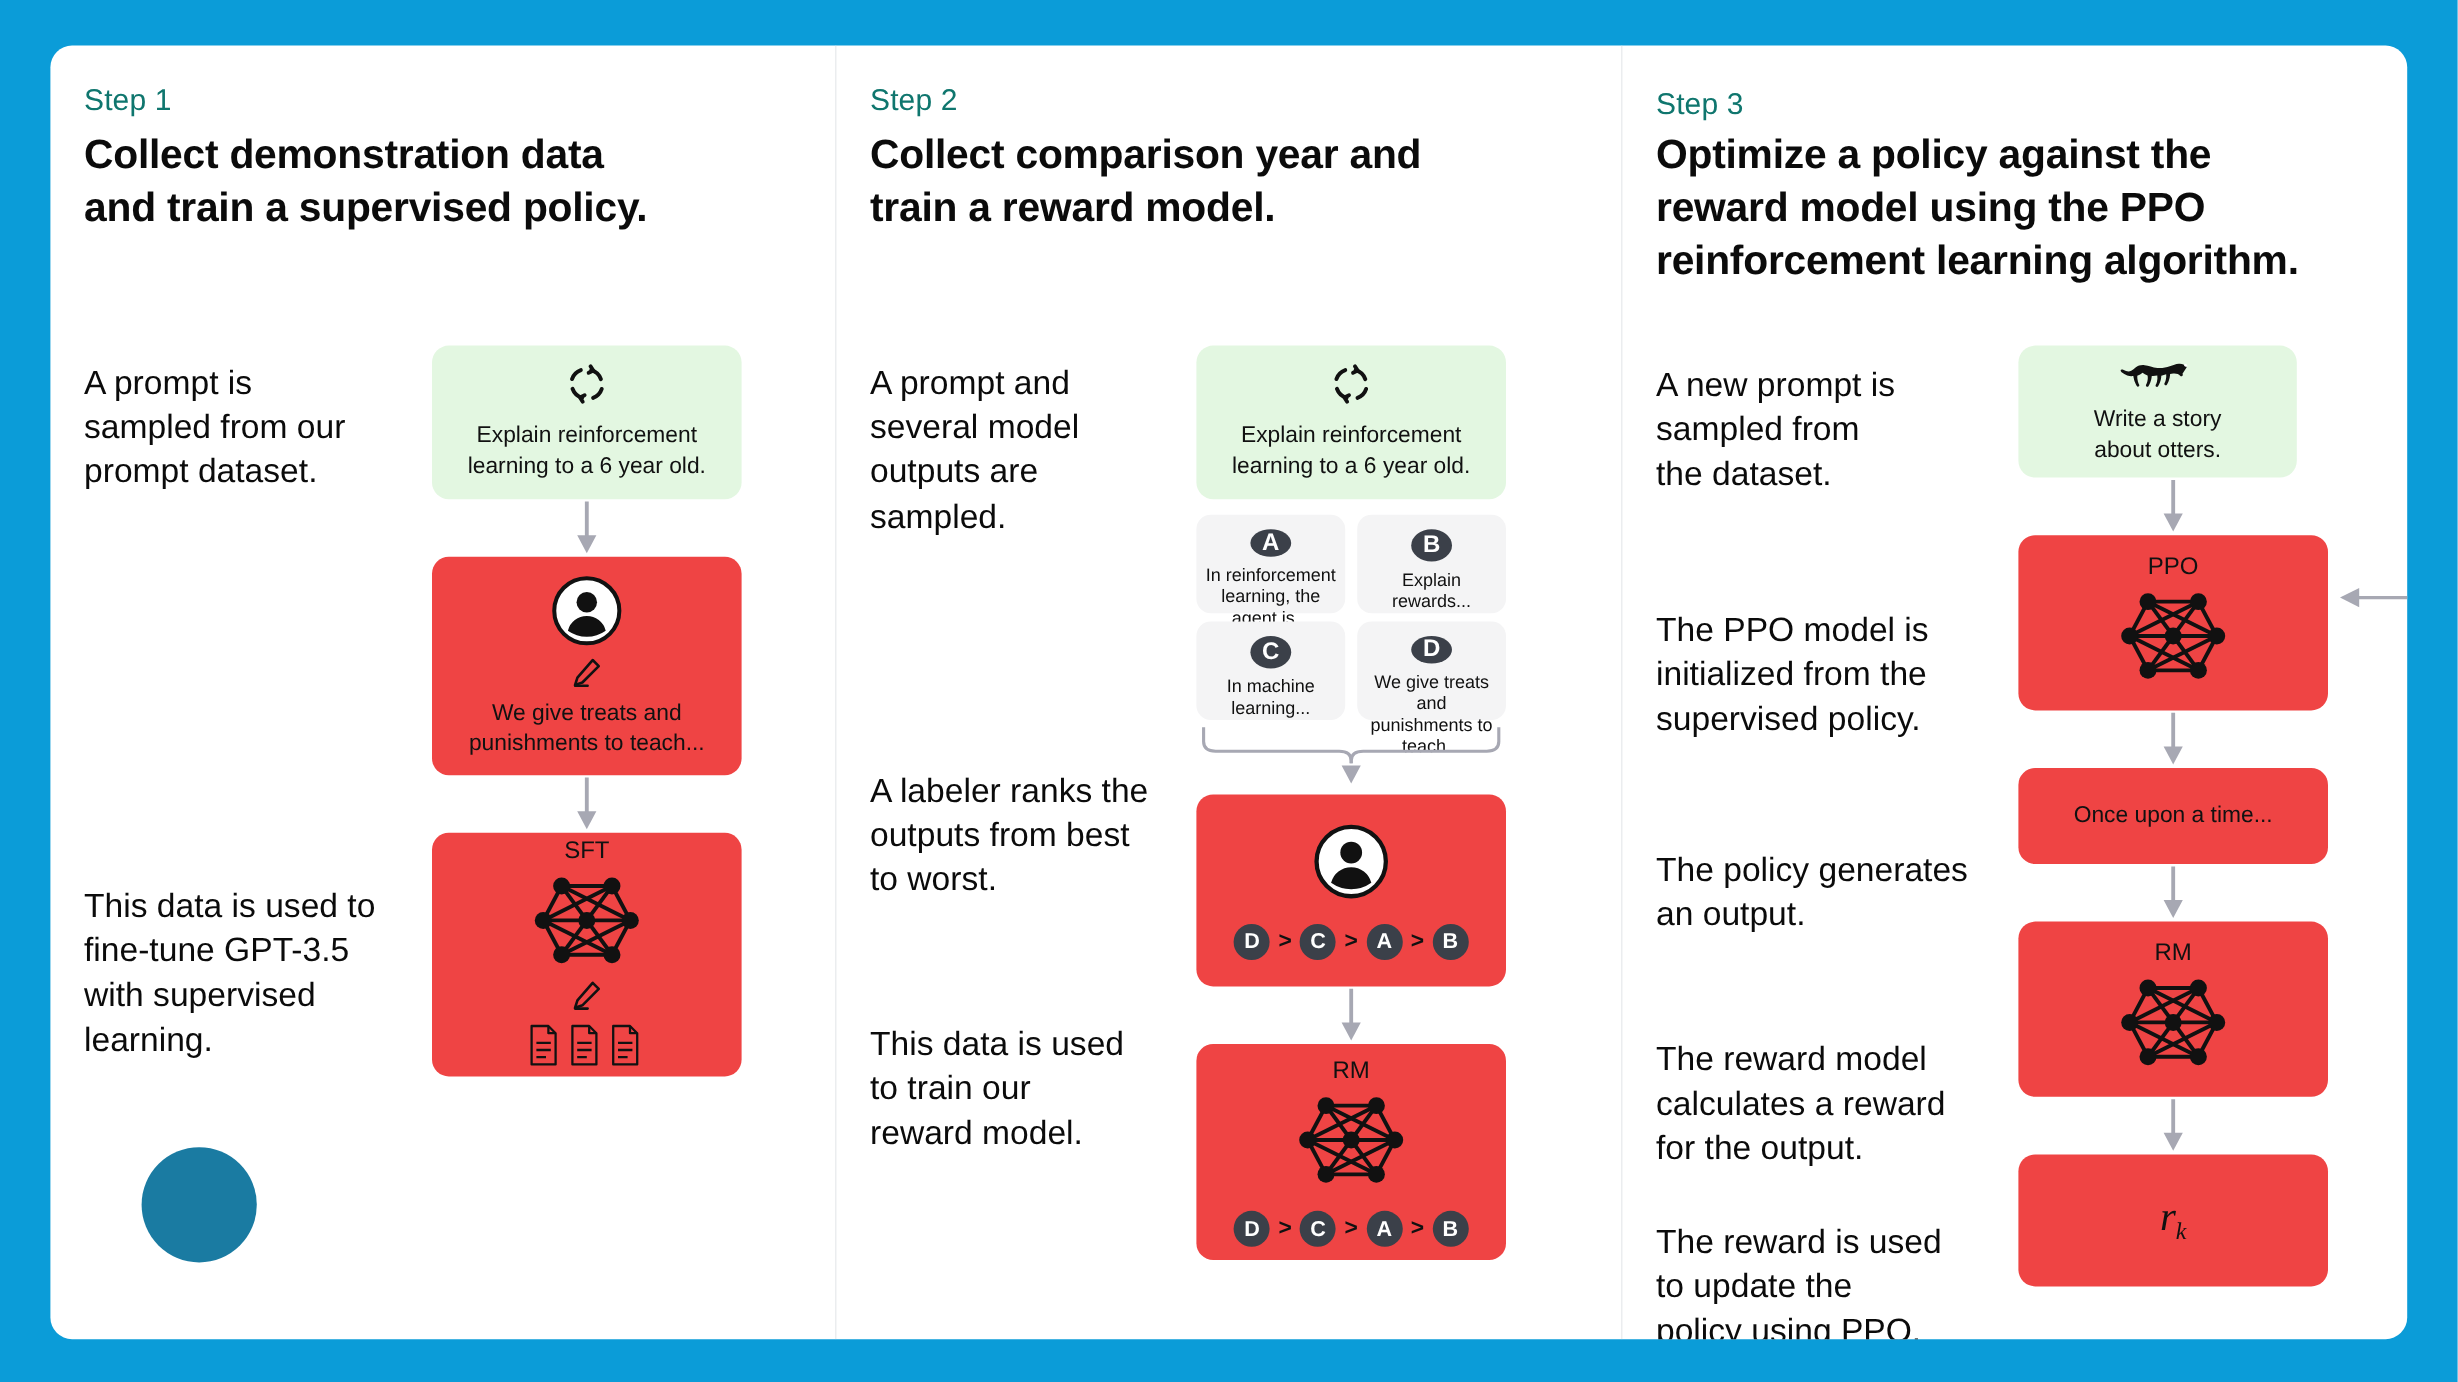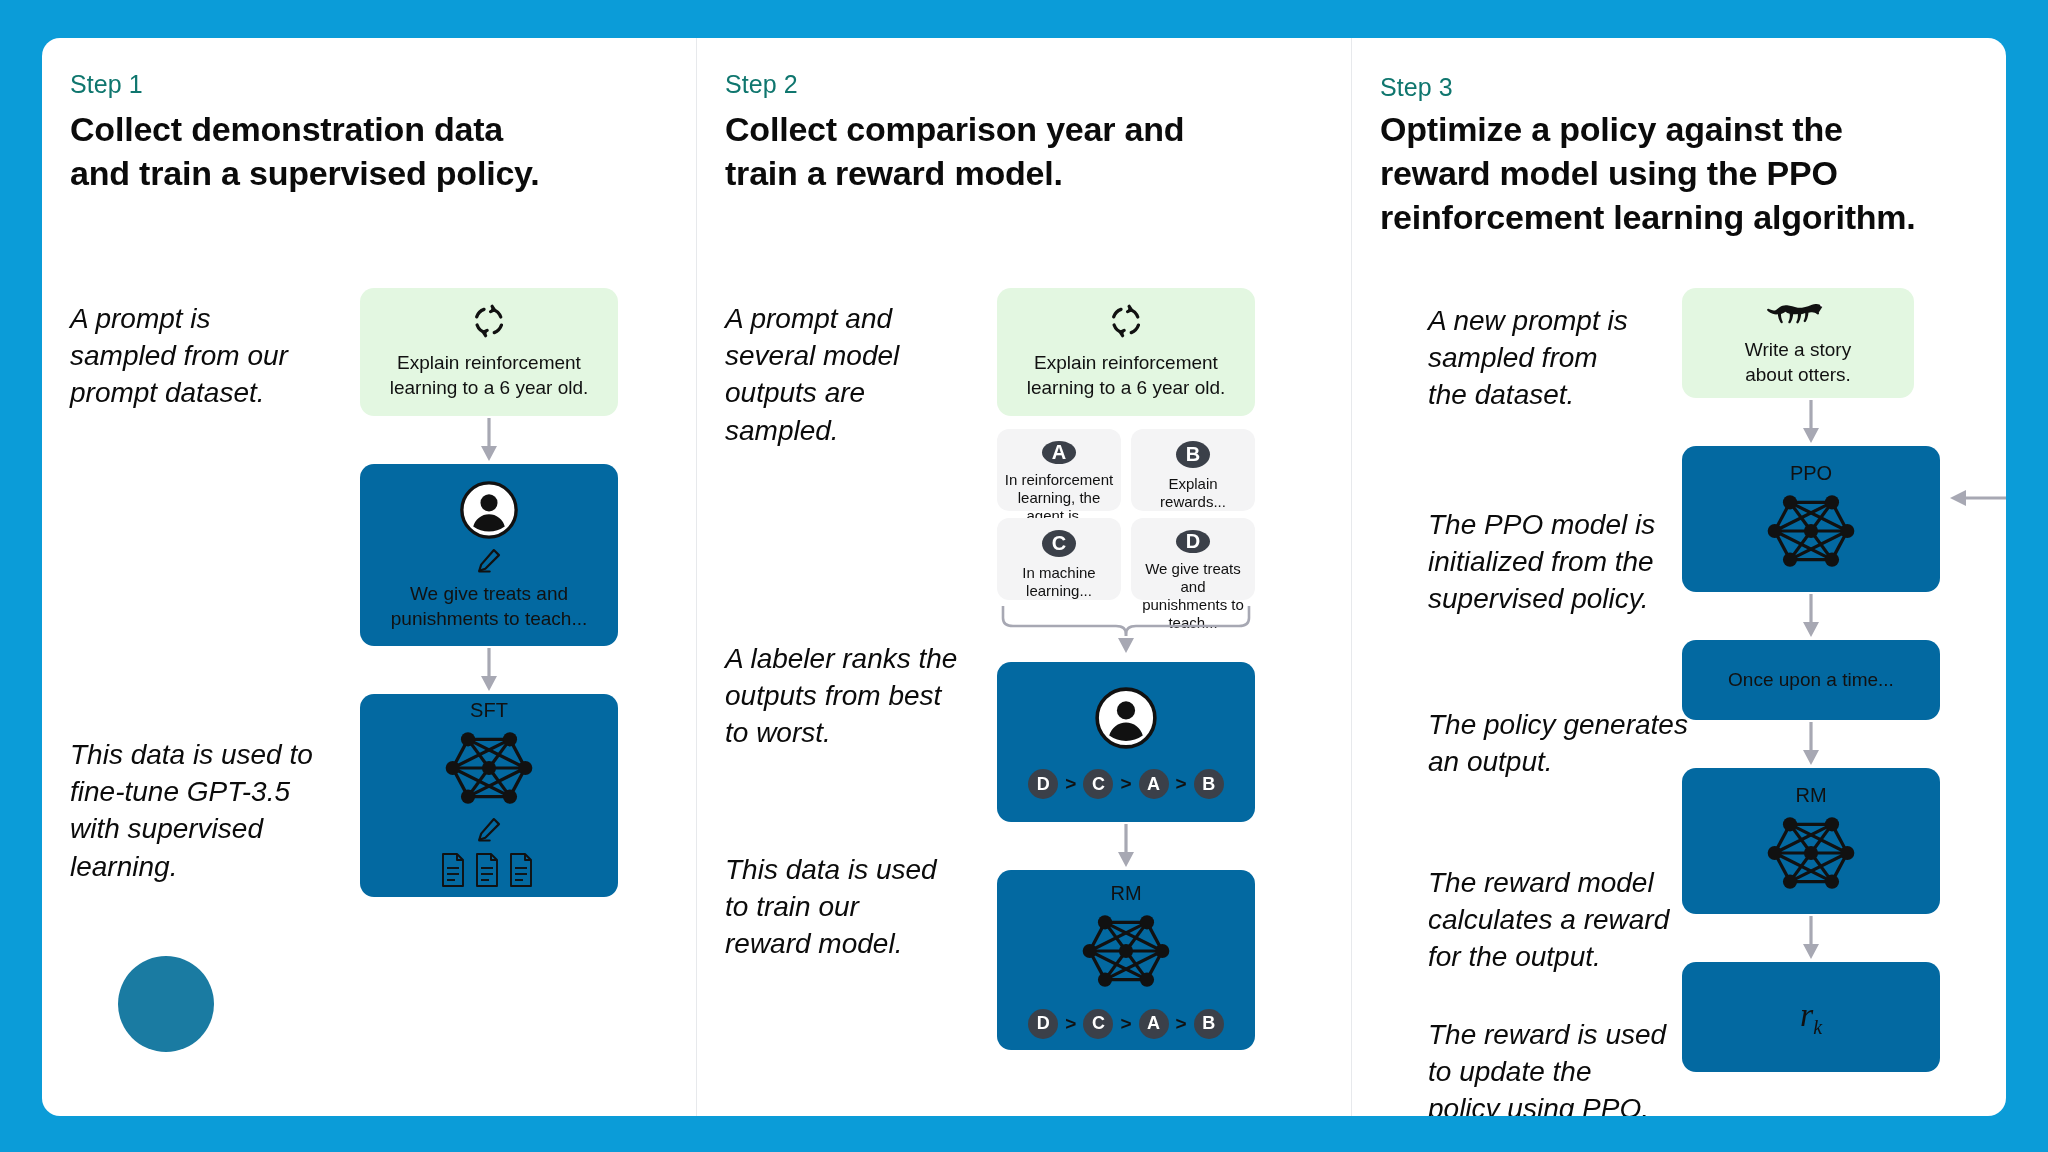--- a/index.html
+++ b/index.html
@@ -25,33 +25,33 @@
   .col3 .step-label{top:17px;}
   .step-title{
     position:absolute;left:28px;top:52px;width:92%;
     font-size:34px;font-weight:bold;color:#0b0b0b;
     line-height:1.29;letter-spacing:-.2px;white-space:pre-line;
   }
 
   
   .desc{
     position:absolute;left:28px;width:300px;
-    font-size:28px;color:#0b0b0b;line-height:1.33;white-space:pre-line;font-style:italic;
-  }
-  .col3 .desc{width:310px;margin-left:48px;}
+    font-size:28px;color:#0b0b0b;line-height:1.33;white-space:pre-line;
+  }
+  .col3 .desc{width:310px;}
 
   
   .flow{position:absolute;}
   .box{
     box-sizing:border-box;border-radius:14px;
     display:flex;flex-direction:column;align-items:center;justify-content:center;
     text-align:center;
   }
   .box-green{background:#e3f7e1;}
-  .box-gray{background:#0369a1;}
+  .box-gray{background:#ef4444;}
   .box-txt{font-size:19px;line-height:1.32;color:#111;white-space:pre-line;}
   .box-cap{font-size:19px;color:#111;}
   .mono-label{font-size:20px;color:#111;margin-bottom:4px;}
 
   .arrow{position:absolute;}
 
   
   .opt{
     box-sizing:border-box;background:#f4f4f5;border-radius:12px;
     display:flex;flex-direction:column;align-items:center;justify-content:flex-start;

